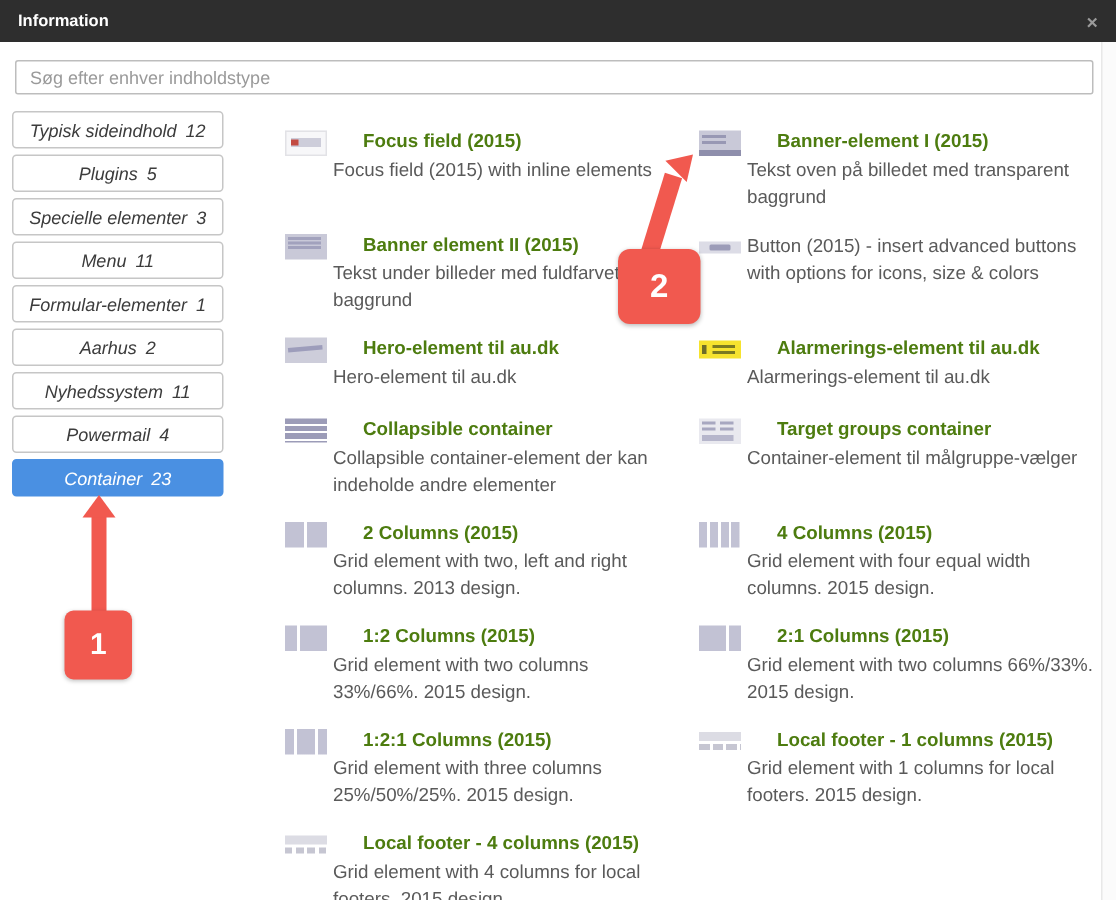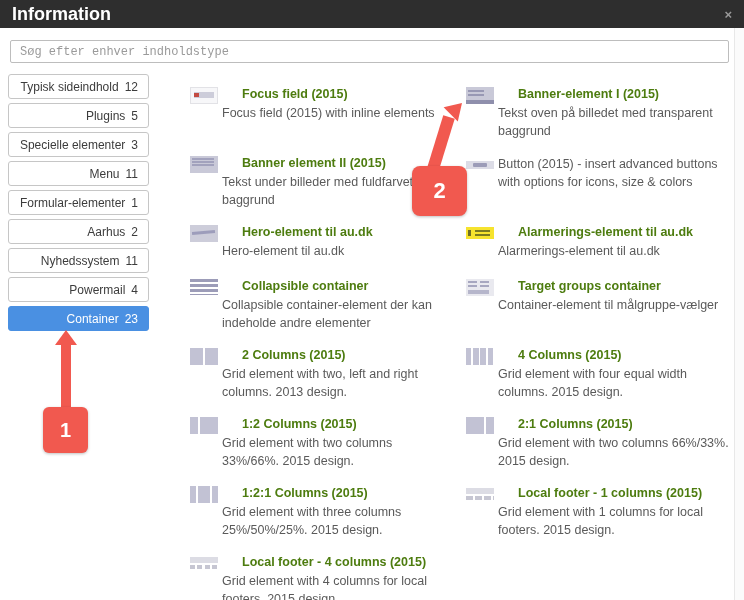--- a/index.html
+++ b/index.html
@@ -9,39 +9,39 @@
     font-family:"Liberation Sans","DejaVu Sans",sans-serif;
     -webkit-font-smoothing:antialiased;
   }
   
   .dlg-header{
     position:absolute;left:0;top:0;width:744px;height:28px;
     background:var(--header-bg,#2e2e2e);
     display:flex;align-items:center;justify-content:space-between;
     padding:0 12px;box-sizing:border-box;
   }
-  .dlg-title{color:#ffffff;font-size:18px;font-weight:bold;}
+  .dlg-title{color:#ffffff;font-size:11px;font-weight:bold;}
   .dlg-close{
     color:#9a9a9a;font-size:13px;font-weight:bold;cursor:pointer;line-height:1;
     background:none;border:none;padding:0;font-family:inherit;
   }
   
   .search-input{
     position:absolute;left:10px;top:40px;width:719px;height:23px;
     box-sizing:border-box;border:1px solid #bdbdbd;border-radius:2px;
-    padding:0 9px;font-size:12px;color:#333;font-family:Liberation Mono, monospace;outline:none;
+    padding:0 9px;font-size:12px;color:#333;font-family:Liberation Sans, sans-serif;outline:none;
   }
   .search-input::placeholder{color:#9a9a9a;}
   
   .sidebar{position:absolute;left:8px;top:74px;width:141px;}
   .side-item{
     box-sizing:border-box;height:25px;margin-bottom:4px;
     border:1px solid #c6c6c6;border-radius:3px;background:#fff;
-    display:flex;align-items:center;justify-content:flex-end;
-    padding:0 10px;font-size:12px;color:#3c3c3c;cursor:pointer;
+    display:flex;align-items:center;justify-content:center;
+    padding:0 10px;font-size:12px;color:#3c3c3c;cursor:pointer;font-style:italic;
   }
   .side-item.selected{
     background:var(--accent,#4a90e2);border-color:var(--accent,#4a90e2);color:#fff;
   }
   .side-label{white-space:nowrap;}
   .side-count{margin-left:6px;}
   
   .content{
     position:absolute;left:190px;top:85px;width:544px;
     display:grid;grid-template-columns:260px 268px;column-gap:16px;

